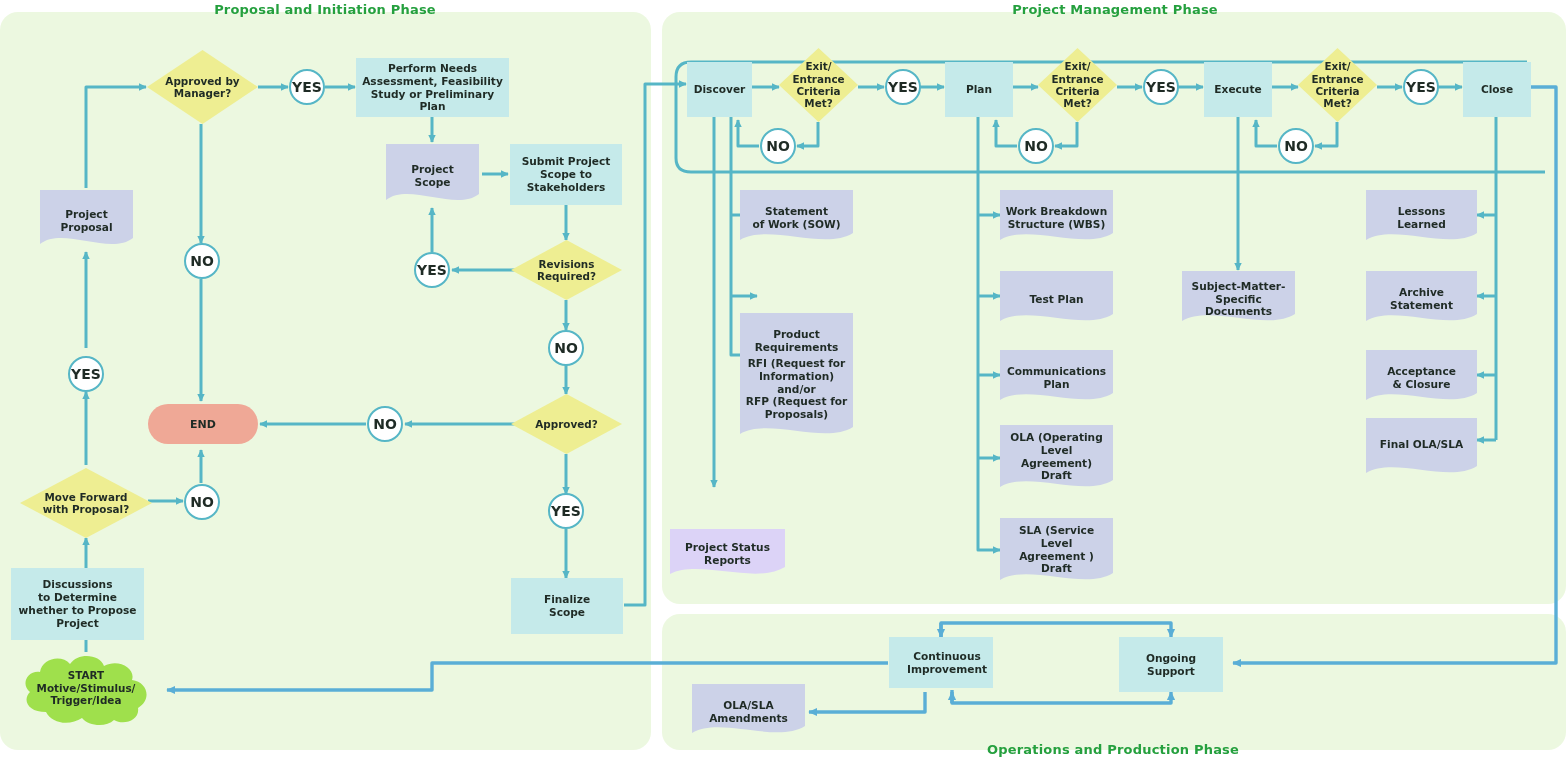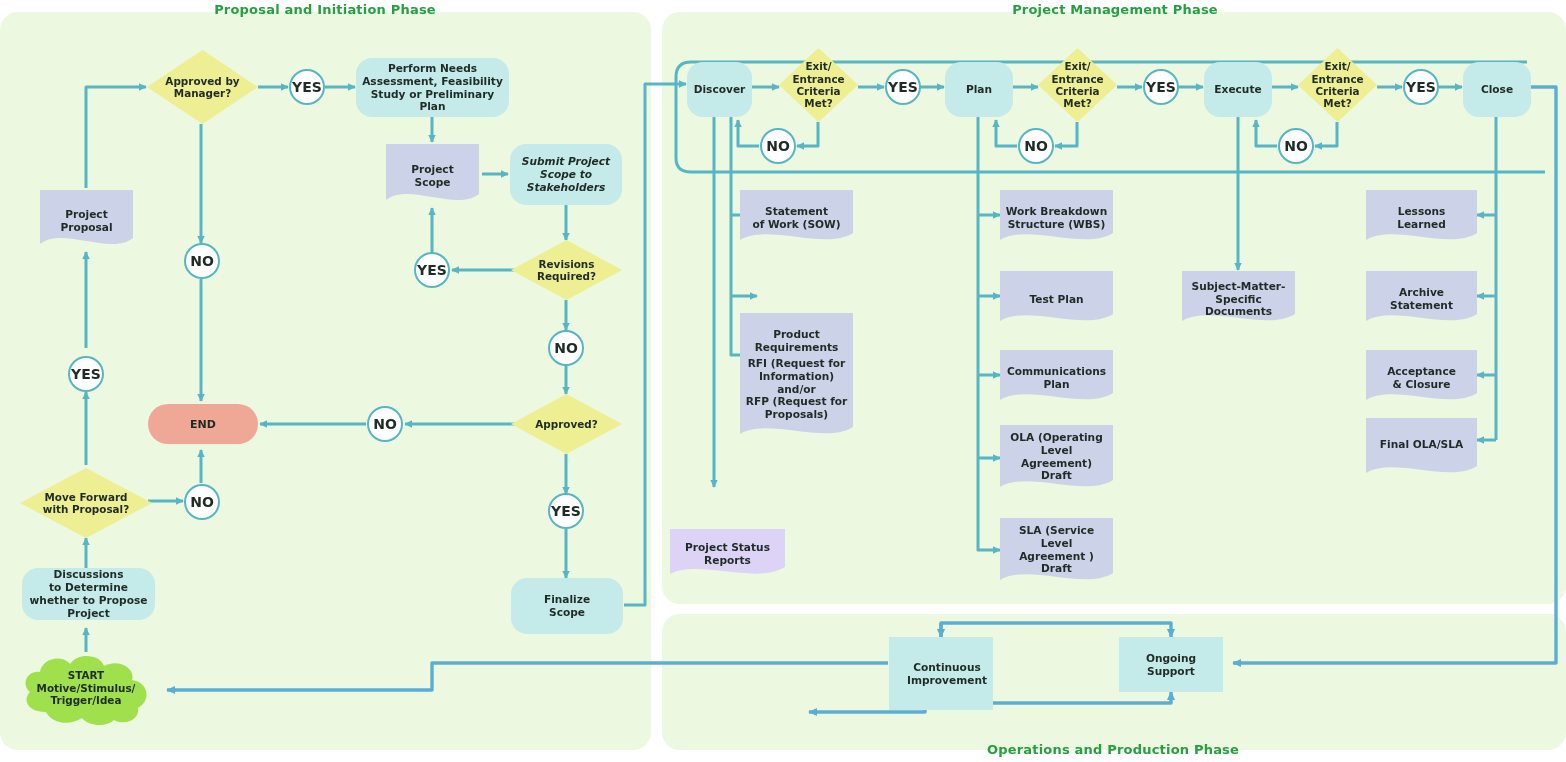--- a/index.html
+++ b/index.html
@@ -5,21 +5,21 @@
   html,body{margin:0;padding:0;background:#ffffff;}
   body{width:1566px;height:762px;font-family:"DejaVu Sans","Liberation Sans",sans-serif;}
   #stage{position:relative;width:1566px;height:762px;overflow:hidden;background:#fff;}
   svg.layer{position:absolute;left:0;top:0;width:1566px;height:762px;}
   .panel{position:absolute;background:#ecf8e0;border-radius:18px;}
   .phase-title{position:absolute;color:#25a03e;font-weight:bold;font-size:13px;
      letter-spacing:.2px;white-space:nowrap;text-align:center;}
   .node{position:absolute;display:flex;align-items:center;justify-content:center;
      text-align:center;color:#1f2b25;font-weight:bold;font-size:10.6px;line-height:1.22;
      box-sizing:border-box;}
-  .proc{background:#c5eaea;border-radius:16px;}
+  .proc{background:#c5eaea;}
   .ops{background:#c5eaea;}
   .doc{color:#1f2b25;}
   .doc .lbl{position:relative;z-index:2;padding:0 5px;}
   .docbg{position:absolute;left:0;top:0;width:100%;height:100%;z-index:1;}
   .dia{position:absolute;display:flex;align-items:center;justify-content:center;text-align:center;}
   .dia .lbl{position:relative;z-index:2;color:#1f2b25;font-weight:bold;font-size:10.4px;line-height:1.18;}
   .diabg{position:absolute;left:0;top:0;width:100%;height:100%;z-index:1;}
   .yn{position:absolute;border:2.4px solid #56b6c6;border-radius:50%;background:#fff;
      display:flex;align-items:center;justify-content:center;color:#1f2b25;
      font-weight:bold;font-size:14px;box-sizing:border-box;}
@@ -172,21 +172,21 @@
                C62,2 84,4 88,16 C102,8 120,18 116,30 C132,32 136,50 122,58
                C124,70 108,76 98,70 C90,78 72,76 66,68 C54,76 36,74 30,62 Z" fill="#9fe04c"></path>
     </svg>
     <div class="lbl">
       <div>START</div>
       <div>Motive/Stimulus/</div>
       <div>Trigger/Idea</div>
     </div>
   </div>
 
-  <div class="node proc" style="left:22px;top:568px;width:133px;height:52px;">
+  <div class="node proc" style="left:11px;top:568px;width:133px;height:72px;">
     <div>
       <div>Discussions</div>
       <div>to Determine</div>
       <div>whether to Propose</div>
       <div>Project</div>
     </div>
   </div>
 
   <div class="dia" style="left:20px;top:468px;width:132px;height:70px;">
     <svg class="diabg" viewBox="0 0 132 70" preserveAspectRatio="none">
@@ -235,21 +235,21 @@
   <div class="node doc" style="left:386px;top:144px;width:93px;height:64px;">
     <svg class="docbg" viewBox="0 0 93 64" preserveAspectRatio="none">
       <path d="M0,0 L93,0 L93,50 C70,68 23,38 0,56 Z" fill="#ccd2e8"></path>
     </svg>
     <div class="lbl">
       <div>Project</div>
       <div>Scope</div>
     </div>
   </div>
 
-  <div class="node proc" style="left:510px;top:144px;width:112px;height:61px;font-style:italic;">
+  <div class="node proc" style="left:510px;top:144px;width:112px;height:61px;">
     <div>
       <div>Submit Project</div>
       <div>Scope to</div>
       <div>Stakeholders</div>
     </div>
   </div>
 
   <div class="dia" style="left:511px;top:240px;width:111px;height:60px;">
     <svg class="diabg" viewBox="0 0 111 60" preserveAspectRatio="none">
       <polygon points="55.5,0 111,30 55.5,60 0,30" fill="#eeee92"></polygon>
@@ -471,28 +471,37 @@
 
   <div class="node doc" style="left:1366px;top:418px;width:111px;height:62px;">
     <svg class="docbg" viewBox="0 0 111 62" preserveAspectRatio="none">
       <path d="M0,0 L111,0 L111,48 C83,66 28,38 0,55 Z" fill="#ccd2e8"></path>
     </svg>
     <div class="lbl" style="margin-bottom:10px;">
       <div>Final OLA/SLA</div>
     </div>
   </div>
 
-  <div class="node ops" style="left:889px;top:637px;width:104px;height:73px;padding-left:12px;">
+  <div class="node ops" style="left:889px;top:637px;width:104px;height:51px;padding-left:12px;">
     <div>
       <div>Continuous</div>
       <div>Improvement</div>
     </div>
   </div>
 
   <div class="node ops" style="left:1119px;top:637px;width:104px;height:55px;">
     <div>
       <div>Ongoing</div>
       <div>Support</div>
     </div>
   </div>
 
+  <div class="node doc" style="left:692px;top:684px;width:113px;height:55px;">
+    <svg class="docbg" viewBox="0 0 113 55" preserveAspectRatio="none">
+      <path d="M0,0 L113,0 L113,42 C85,60 28,32 0,49 Z" fill="#ccd2e8"></path>
+    </svg>
+    <div class="lbl">
+      <div>OLA/SLA</div>
+      <div>Amendments</div>
+    </div>
+  </div>
 
 </div>
 
 </body></html>

